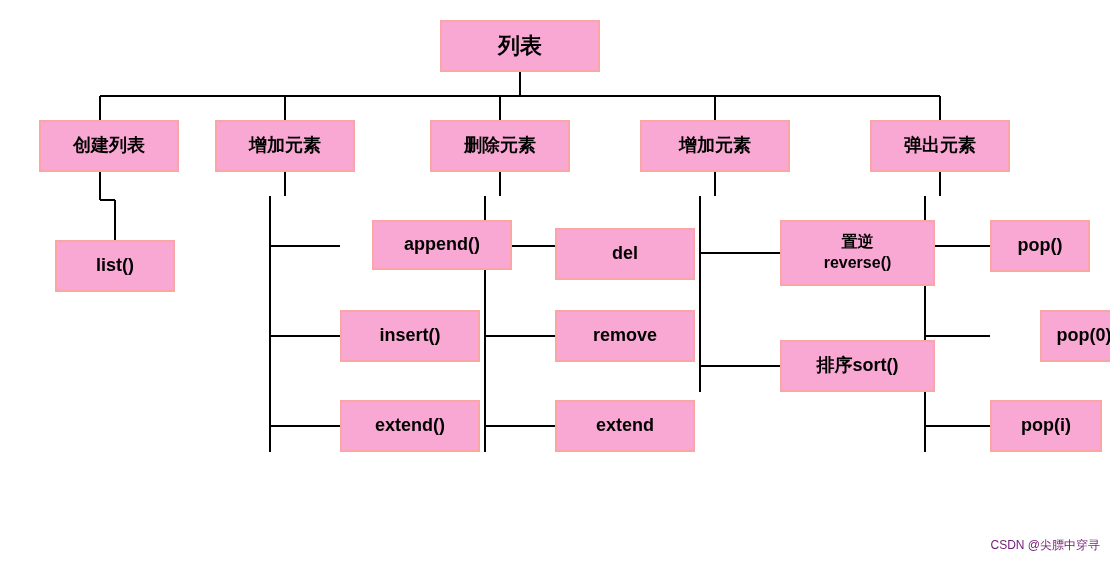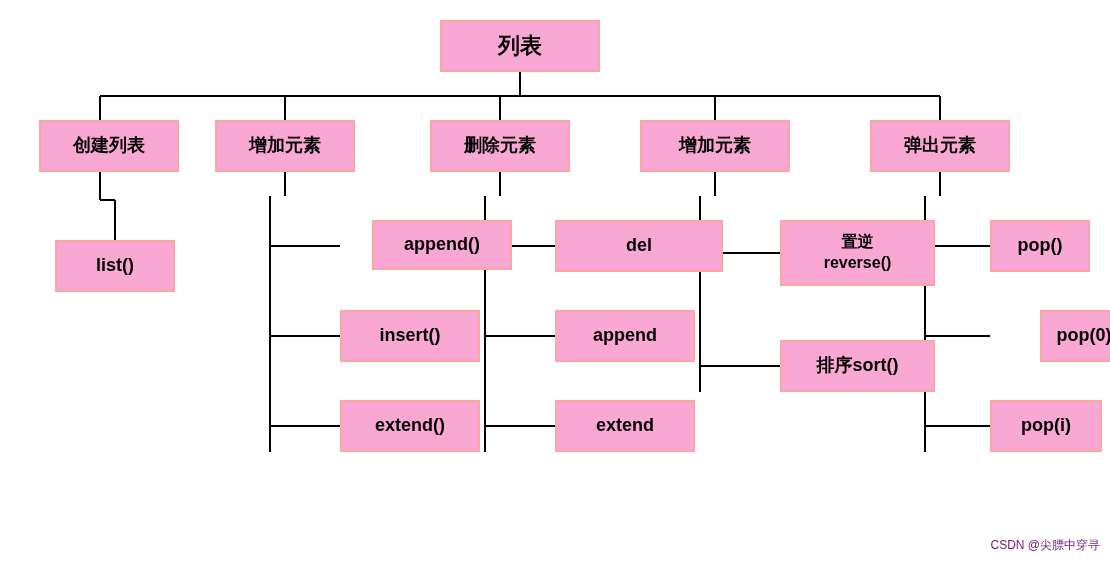--- a/index.html
+++ b/index.html
@@ -109,23 +109,23 @@
   <div class="node" style="left:55px; top:240px; width:120px; height:52px;">list()</div>
 
   <div class="node" style="left:870px; top:120px; width:140px; height:52px;">弹出元素</div>
 
   <div class="node" style="left:340px; top:220px; width:140px; height:50px;margin-left:32px;">append()</div>
 
   <div class="node" style="left:340px; top:310px; width:140px; height:52px;">insert()</div>
 
   <div class="node" style="left:340px; top:400px; width:140px; height:52px;">extend()</div>
 
-  <div class="node" style="left:555px; top:220px; width:168px; height:52px;">del</div>
+  <div class="node" style="left:555px; top:228px; width:140px; height:52px;">del</div>
 
-  <div class="node" style="left:555px; top:310px; width:140px; height:52px;">append</div>
+  <div class="node" style="left:555px; top:310px; width:140px; height:52px;">remove</div>
 
   <div class="node" style="left:555px; top:400px; width:140px; height:52px;">extend</div>
 
   <div class="node" style="left:780px; top:220px; width:155px; height:66px; font-size:16px; white-space: pre-line;">置逆
 reverse()</div>
 
   <div class="node" style="left:780px; top:340px; width:155px; height:52px;">排序sort()</div>
 
   <div class="node" style="left:990px; top:220px; width:100px; height:52px;">pop()</div>
 

